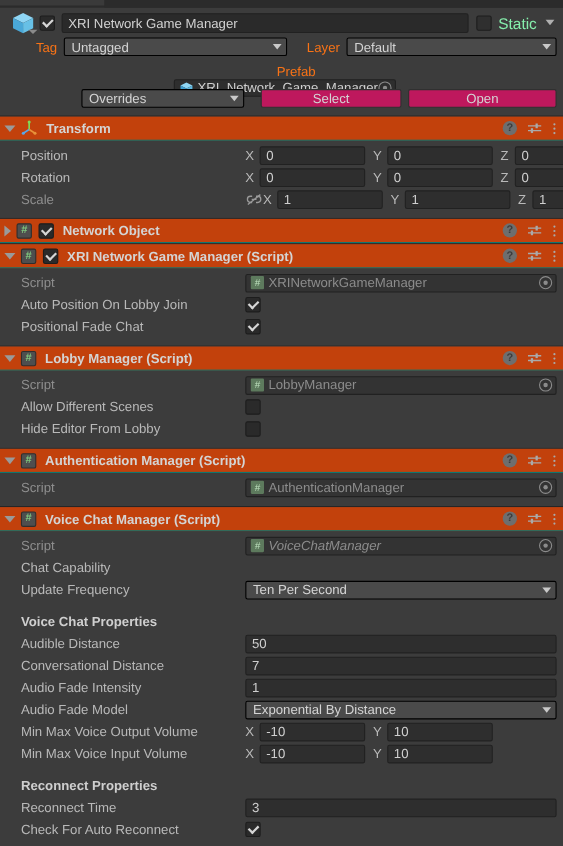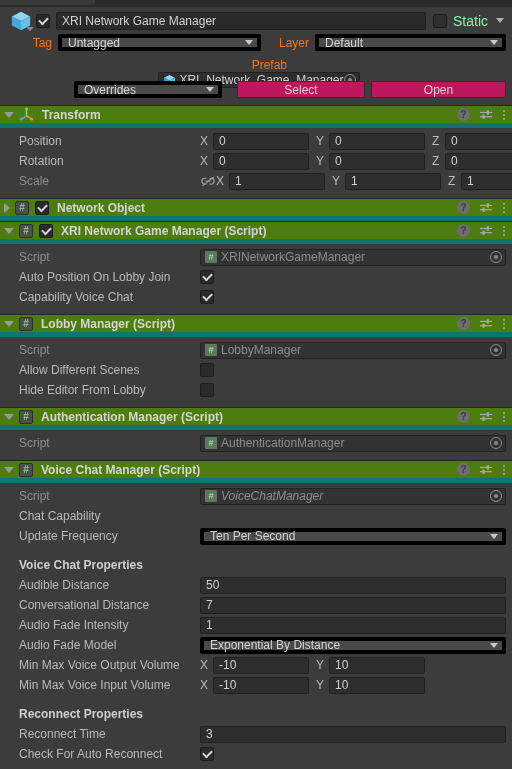--- a/index.html
+++ b/index.html
@@ -46,21 +46,21 @@
     color: #d2d2d2; font-size: 12px;
   }
   .static-box { display: flex; align-items: center; margin-left: 7px; }
   .static-label { margin-left: 6px; color: #86efac; font-size: 14px; }
   .caret-dn { width: 0; height: 0; margin-left: 8px; margin-right: 2px;
     border-left: 4px solid transparent; border-right: 4px solid transparent; border-top: 5px solid #b0b0b0; }
 
   .lbl { color: #f97316; font-size: 12px; text-align: right; flex: none; }
 
   .dropdown {
-    height: 17px; background: #4a4a4a; border: 4px solid #000000; border-radius: 2px;
+    height: 17px; background: #4a4a4a; border: 1px solid #000000; border-radius: 2px;
     display: flex; align-items: center; padding: 0 4px 0 6px; color: #d4d4d4; font-size: 12px;
     position: relative;
   }
   .dropdown .dd-caret {
     margin-left: auto; width: 0; height: 0;
     border-left: 4px solid transparent; border-right: 4px solid transparent; border-top: 5px solid #c9c9c9;
   }
 
   .objfield {
     height: 17px; background: #2e2e2e; border: 1px solid #212121; border-radius: 2px;
@@ -84,39 +84,39 @@
   }
 
   .btn {
     height: 17px; background: #be185d; border: 1px solid #303030; border-radius: 2px;
     display: flex; align-items: center; justify-content: center; color: #d4d4d4; font-size: 12px;
   }
 
   
   .comp { border-bottom: 1px solid #262626; background: #3c3c3c; }
   .comp-head {
-    height: 22px; background: #4d7c0f; display: flex; align-items: center;
-    padding: 0 6px 0 4px; border-bottom: 5px solid #0f766e;
+    height: 22px; background: #c2410c; display: flex; align-items: center;
+    padding: 0 6px 0 4px; border-bottom: 1px solid #0f766e;
   }
   .tri { width: 0; height: 0; flex: none; margin-right: 5px; }
   .tri.open { border-left: 5px solid transparent; border-right: 5px solid transparent; border-top: 6px solid #9a9a9a; }
   .tri.closed { border-top: 5px solid transparent; border-bottom: 5px solid transparent; border-left: 6px solid #9a9a9a; }
   .comp-title { font-size: 12px; font-weight: bold; color: #d4d4d4; margin-left: 8px; }
   .comp-icons { margin-left: auto; display: flex; align-items: center; gap: 9px; }
   .ico-help {
     width: 13px; height: 13px; border-radius: 50%; background: #6e6e6e;
     color: #3c3c3c; font-size: 10px; font-weight: bold; line-height: 13px; text-align: center;
   }
   .ico-preset { width: 14px; height: 12px; }
   .ico-menu { display: flex; flex-direction: column; gap: 2px; align-items: center; width: 4px; }
   .ico-menu i { width: 2px; height: 2px; background: #aaa; border-radius: 50%; display: block; }
 
   .comp-body { padding: 4px 6px 6px 6px; background: #3c3c3c; }
 
-  .prow { display: flex; align-items: center; height: 18px; margin-bottom: 2px; }
+  .prow { display: flex; align-items: center; height: 18px; margin-bottom: 2px; gap: 23px; }
   .pname { width: 194px; flex: none; color: #b9b9b9; font-size: 12px; padding-left: 13px; }
   .pname.dim { color: #8e8e8e; }
   .pfields { flex: 1; display: flex; align-items: center; }
 
   .numfield {
     height: 17px; background: #2e2e2e; border: 1px solid #212121; border-radius: 2px;
     display: flex; align-items: center; padding: 0 5px; color: #cfcfcf; font-size: 12px;
   }
   .axis { width: 13px; flex: none; color: #b9b9b9; font-size: 12px; text-align: left; }
   .axis.pad { margin-left: 7px; }
@@ -319,21 +319,21 @@
               </span>
             </span>
           </div>
           <div class="prow">
             <span class="pname">Auto Position On Lobby Join</span>
             <span class="pfields">
               <span class="chk on"></span>
             </span>
           </div>
           <div class="prow">
-            <span class="pname">Capability Voice Chat</span>
+            <span class="pname">Positional Fade Chat</span>
             <span class="pfields">
               <span class="chk on"></span>
             </span>
           </div>
         </div>
       </div>
       <div class="comp">
         <div class="comp-head">
           <span class="tri open"></span>
           <span style="width:14px;height:14px;background:#4e4e4e;border:1px solid #2e2e2e;border-radius:2px;display:inline-flex;align-items:center;justify-content:center;font-size:10px;font-weight:bold;color:#7ec67e;">#</span>

